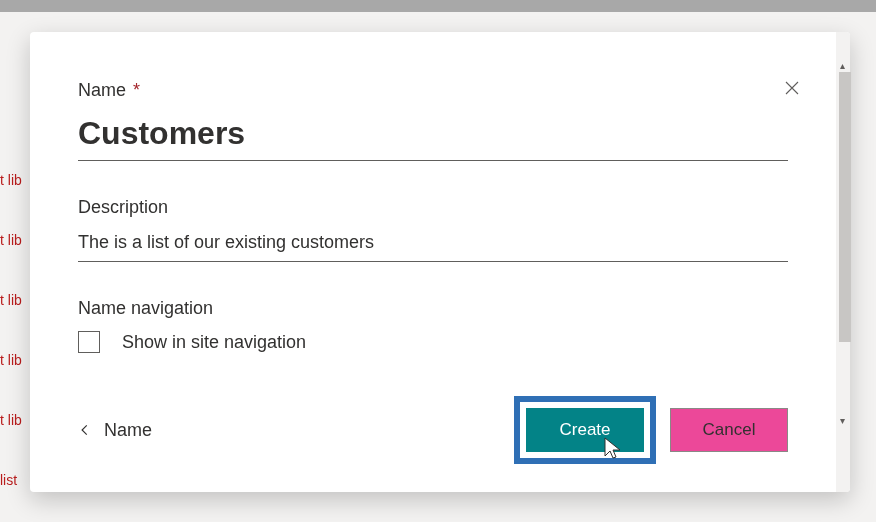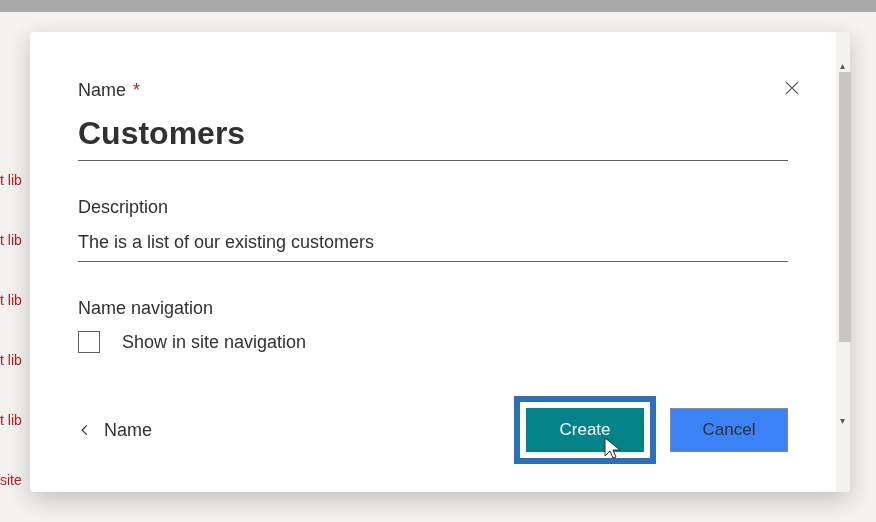--- a/index.html
+++ b/index.html
@@ -164,21 +164,21 @@
       border: none;
       font-size: 17px;
       font-weight: 400;
       padding: 10px 28px;
       cursor: pointer;
       font-family: inherit;
       min-width: 118px;
       height: 44px;
     }
     .cancel-button {
-      background: #3b82f6;
+      background: #ec4899;
       color: #323130;
       border: 1px solid #8a8886;
       font-size: 17px;
       padding: 10px 24px;
       cursor: pointer;
       font-family: inherit;
       min-width: 118px;
       height: 44px;
     }
     .scrollbar-track {
@@ -218,21 +218,21 @@
 <body>
 
 <div class="top-bar"></div>
 
 <div class="background-items">
   <div class="bg-item">t lib</div>
   <div class="bg-item">t lib</div>
   <div class="bg-item">t lib</div>
   <div class="bg-item">t lib</div>
   <div class="bg-item">t lib</div>
-  <div class="bg-item">site</div>
+  <div class="bg-item">list</div>
 </div>
 
 <div class="modal">
   <div class="modal-content">
 
     <div class="close-button">
       <svg viewBox="0 0 24 24" fill="none" stroke="currentColor" stroke-width="1.5">
         <path d="M4 4 L20 20 M20 4 L4 20"></path>
       </svg>
     </div>

